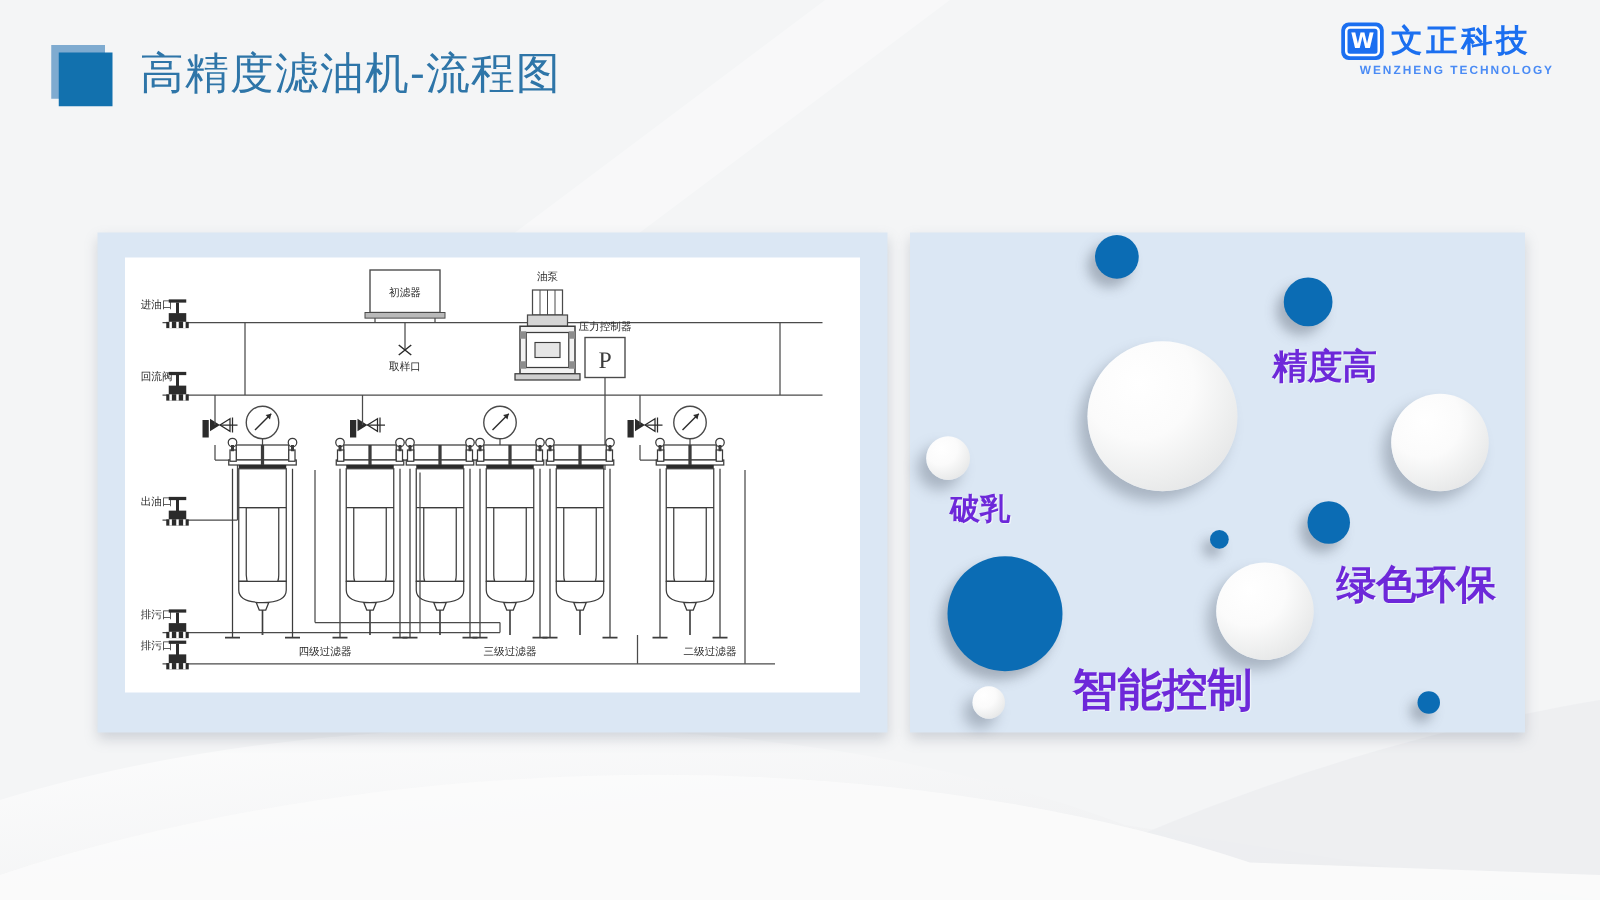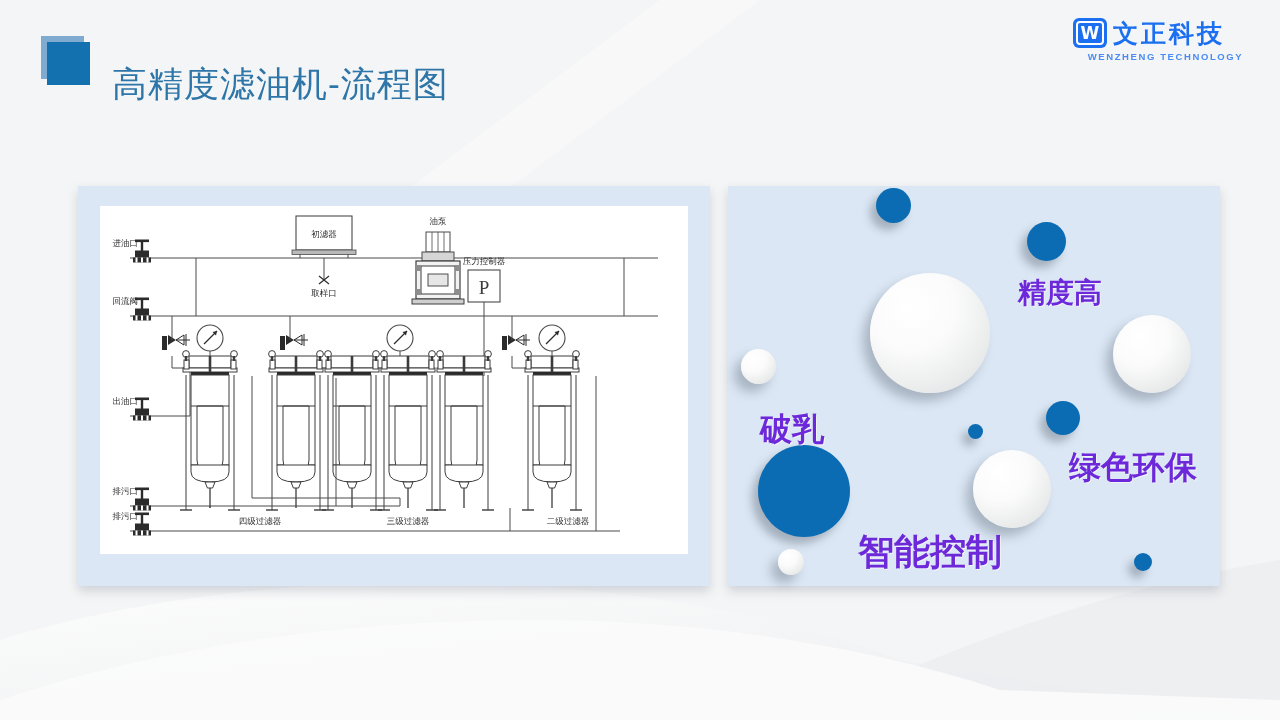--- a/index.html
+++ b/index.html
@@ -13,21 +13,21 @@
   .bg-arcs{position:absolute;inset:0;overflow:hidden;z-index:0;pointer-events:none;}
   .bg-arcs svg{position:absolute;left:0;top:0;}
 
   
   .header{position:absolute;left:0;top:0;width:1280px;height:110px;z-index:5;}
   .title-mark{position:absolute;left:41px;top:36px;width:43px;height:43px;background:#7fabd0;}
   .title-mark-front{position:absolute;left:47px;top:42px;width:43px;height:43px;background:#1271ae;}
   .page-title{
     position:absolute;left:112px;top:36px;
     font-family:"DejaVu Serif","Liberation Serif",serif;
-    font-size:35px;line-height:46px;color:#2e75a8;letter-spacing:1px;white-space:nowrap;margin-top:25px;
+    font-size:35px;line-height:46px;color:#2e75a8;letter-spacing:1px;white-space:nowrap;
   }
   
   .logo{position:absolute;right:22px;top:18px;width:185px;height:48px;}
   .logo-row{display:flex;align-items:center;gap:6px;}
   .logo-mark{width:34px;height:30px;background:#1b6ff0;border-radius:6px;position:relative;flex:0 0 auto;}
   .logo-mark .wglyph{
     position:absolute;inset:3px;border-radius:4px;border:2px solid #fff;
     display:flex;align-items:center;justify-content:center;
     color:#fff;font-size:17px;font-weight:bold;font-family:"DejaVu Sans",sans-serif;line-height:1;
   }
@@ -306,15 +306,15 @@
     <div class="bubble bub-blue" style="left: 1046px; top: 401px; width: 34px; height: 34px;"></div>
     <div class="bubble bub-blue" style="left: 968px; top: 424px; width: 15px; height: 15px;"></div>
     <div class="bubble bub-white" style="left: 973px; top: 450px; width: 78px; height: 78px;"></div>
     <div class="bubble bub-blue" style="left: 758px; top: 445px; width: 92px; height: 92px;"></div>
     <div class="bubble bub-white" style="left: 778px; top: 549px; width: 26px; height: 26px;"></div>
     <div class="bubble bub-blue" style="left: 1134px; top: 553px; width: 18px; height: 18px;"></div>
   </div>
 
 <div class="feat-label" style="left:758px;top:250px;font-size:29px;">专利滤芯</div>
 <div class="feat-label" style="left:1018px;top:274px;font-size:28px;z-index:6;">精度高</div>
-<div class="feat-label" style="left:760px;top:408px;font-size:32px;z-index:6;">破乳</div>
+<div class="feat-label" style="left:760px;top:391px;font-size:24px;z-index:6;">破乳</div>
 <div class="feat-label" style="left:1069px;top:446px;font-size:32px;z-index:6;">绿色环保</div>
 <div class="feat-label" style="left:858px;top:528px;font-size:36px;z-index:6;">智能控制</div>
 
 </body></html>

